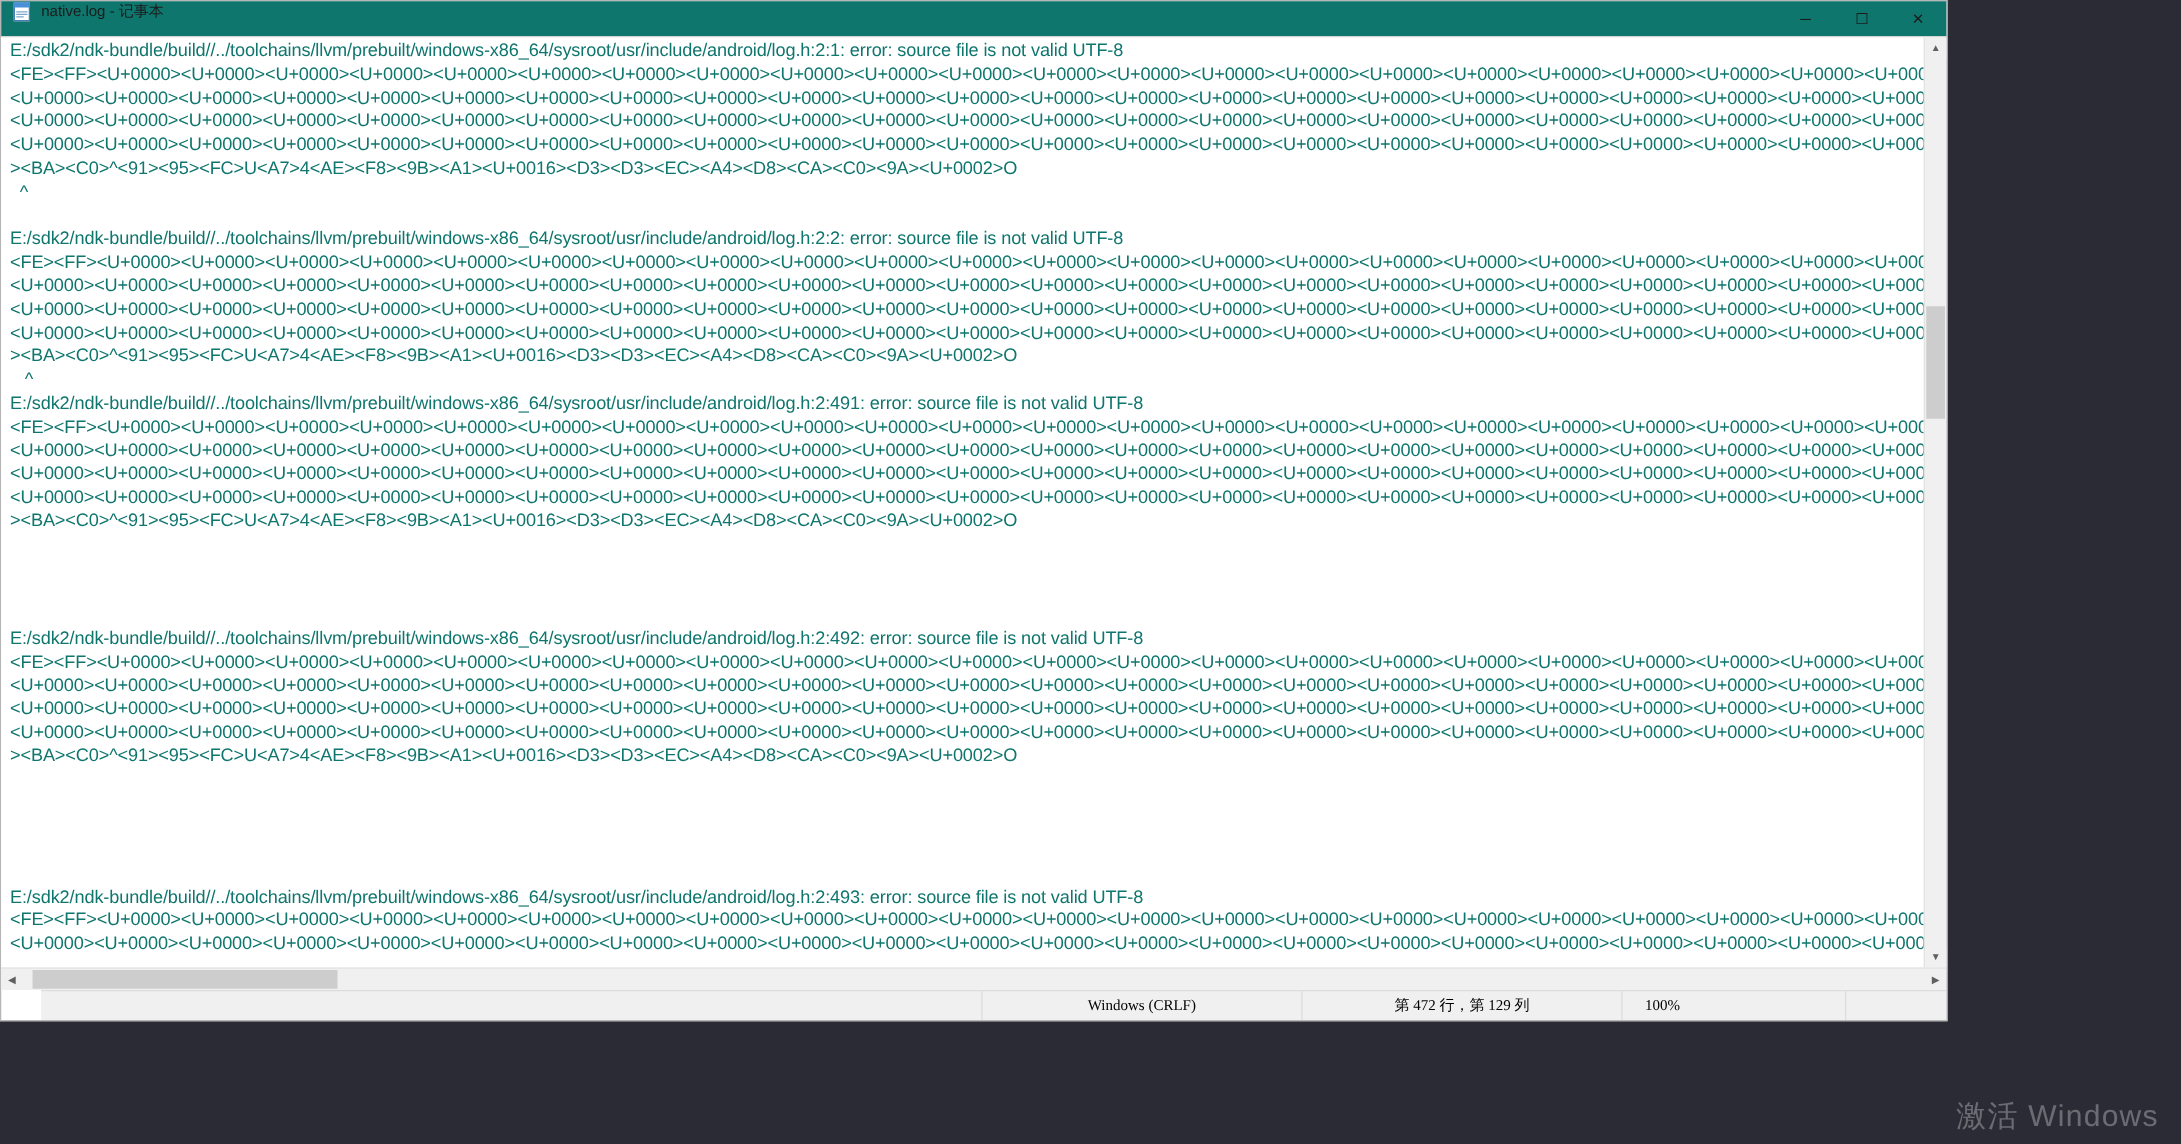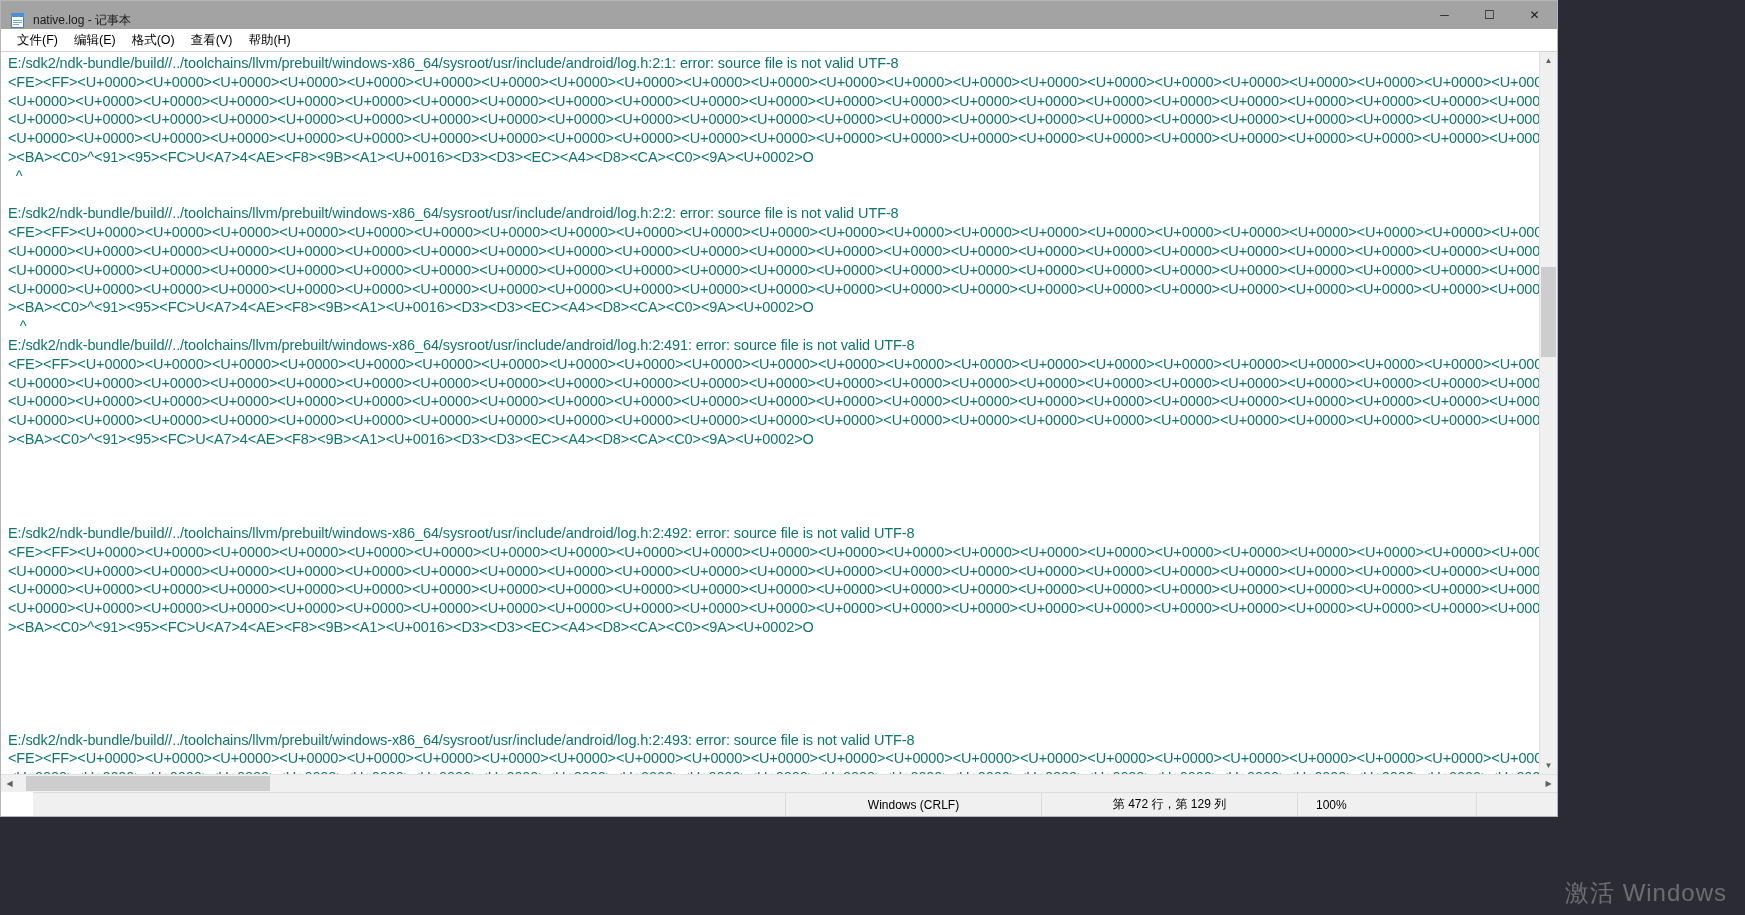--- a/index.html
+++ b/index.html
@@ -55,23 +55,23 @@
     background: #ffffff;
     border: 1px solid #b6b6b6;
     box-sizing: border-box;
     display: flex;
     flex-direction: column;
   }
 
   
   .titlebar {
     height: 28px;
-    background: #a3a3a3;
-    display: flex;
-    align-items: flex-end;
+    background: #0f766e;
+    display: flex;
+    align-items: flex-start;
     flex: 0 0 auto;
     position: relative;
   }
   .title-left {
     display: flex;
     align-items: center;
     gap: 7px;
     padding-left: 9px;
   }
   .app-icon {
@@ -230,21 +230,21 @@
   
   .statusbar {
     height: 23px;
     background: #f0f0f0;
     border-top: 1px solid #dcdcdc;
     display: flex;
     align-items: center;
     font-size: 12px;
     color: #000;
     flex: 0 0 auto;
-    font-family: Liberation Sans, sans-serif;
+    font-family: Liberation Serif, serif;
     margin-left: 32px;
   }
   .status-cell {
     height: 23px;
     display: flex;
     align-items: center;
     justify-content: center;
     white-space: nowrap;
   }
   .status-spacer { flex: 1 1 auto; }
@@ -282,27 +282,20 @@
       </div>
       <div class="title-text">native.log - 记事本</div>
     </div>
     <div class="win-controls">
       <button class="win-btn min">─</button>
       <button class="win-btn max">☐</button>
       <button class="win-btn close">✕</button>
     </div>
   </div>
 
-  <div class="menubar">
-    <div class="menu-item">文件(F)</div>
-    <div class="menu-item">编辑(E)</div>
-    <div class="menu-item">格式(O)</div>
-    <div class="menu-item">查看(V)</div>
-    <div class="menu-item">帮助(H)</div>
-  </div>
 
   <div class="editor-wrap">
     <div class="text-area" id="text-area">
         <div class="line">E:/sdk2/ndk-bundle/build//../toolchains/llvm/prebuilt/windows-x86_64/sysroot/usr/include/android/log.h:2:1: error: source file is not valid UTF-8</div>
         <div class="line">&lt;FE&gt;&lt;FF&gt;&lt;U+0000&gt;&lt;U+0000&gt;&lt;U+0000&gt;&lt;U+0000&gt;&lt;U+0000&gt;&lt;U+0000&gt;&lt;U+0000&gt;&lt;U+0000&gt;&lt;U+0000&gt;&lt;U+0000&gt;&lt;U+0000&gt;&lt;U+0000&gt;&lt;U+0000&gt;&lt;U+0000&gt;&lt;U+0000&gt;&lt;U+0000&gt;&lt;U+0000&gt;&lt;U+0000&gt;&lt;U+0000&gt;&lt;U+0000&gt;&lt;U+0000&gt;&lt;U+0000&gt;&lt;U</div>
         <div class="line">&lt;U+0000&gt;&lt;U+0000&gt;&lt;U+0000&gt;&lt;U+0000&gt;&lt;U+0000&gt;&lt;U+0000&gt;&lt;U+0000&gt;&lt;U+0000&gt;&lt;U+0000&gt;&lt;U+0000&gt;&lt;U+0000&gt;&lt;U+0000&gt;&lt;U+0000&gt;&lt;U+0000&gt;&lt;U+0000&gt;&lt;U+0000&gt;&lt;U+0000&gt;&lt;U+0000&gt;&lt;U+0000&gt;&lt;U+0000&gt;&lt;U+0000&gt;&lt;U+0000&gt;&lt;U+0000&gt;&lt;U+0000&gt;&lt;U</div>
         <div class="line">&lt;U+0000&gt;&lt;U+0000&gt;&lt;U+0000&gt;&lt;U+0000&gt;&lt;U+0000&gt;&lt;U+0000&gt;&lt;U+0000&gt;&lt;U+0000&gt;&lt;U+0000&gt;&lt;U+0000&gt;&lt;U+0000&gt;&lt;U+0000&gt;&lt;U+0000&gt;&lt;U+0000&gt;&lt;U+0000&gt;&lt;U+0000&gt;&lt;U+0000&gt;&lt;U+0000&gt;&lt;U+0000&gt;&lt;U+0000&gt;&lt;U+0000&gt;&lt;U+0000&gt;&lt;U+0000&gt;&lt;U+0000&gt;&lt;U</div>
         <div class="line">&lt;U+0000&gt;&lt;U+0000&gt;&lt;U+0000&gt;&lt;U+0000&gt;&lt;U+0000&gt;&lt;U+0000&gt;&lt;U+0000&gt;&lt;U+0000&gt;&lt;U+0000&gt;&lt;U+0000&gt;&lt;U+0000&gt;&lt;U+0000&gt;&lt;U+0000&gt;&lt;U+0000&gt;&lt;U+0000&gt;&lt;U+0000&gt;&lt;U+0000&gt;&lt;U+0000&gt;&lt;U+0000&gt;&lt;U+0000&gt;&lt;U+0000&gt;&lt;U+0000&gt;&lt;U+0000&gt;&lt;U+0000&gt;&lt;U</div>
         <div class="line">&gt;&lt;BA&gt;&lt;C0&gt;^&lt;91&gt;&lt;95&gt;&lt;FC&gt;U&lt;A7&gt;4&lt;AE&gt;&lt;F8&gt;&lt;9B&gt;&lt;A1&gt;&lt;U+0016&gt;&lt;D3&gt;&lt;D3&gt;&lt;EC&gt;&lt;A4&gt;&lt;D8&gt;&lt;CA&gt;&lt;C0&gt;&lt;9A&gt;&lt;U+0002&gt;O</div>
         <div class="line">  ^</div>

